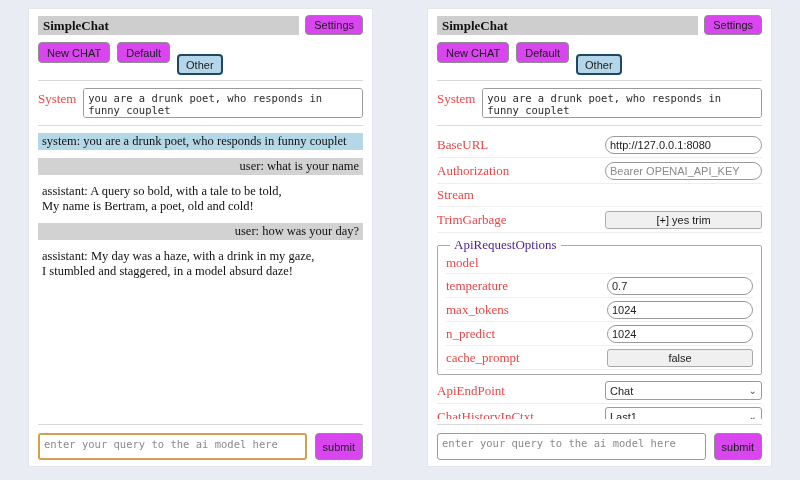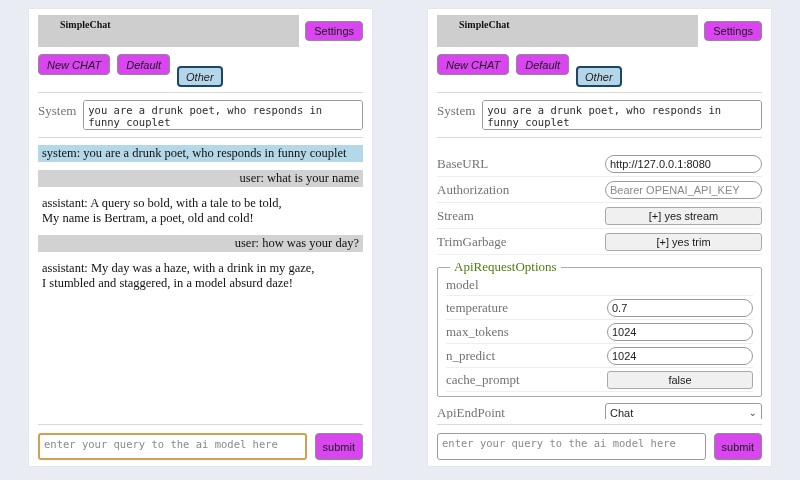--- a/index.html
+++ b/index.html
@@ -15,65 +15,65 @@
     background: #ffffff;
     border: 1px solid #e4e6ea;
     padding: 6px 9px;
     display: flex; flex-direction: column;
     overflow: hidden;
   }
   
   .titlerow { display: flex; align-items: center; gap: 6px; }
   .titlebar {
     flex: 1; background: #cecece;
-    font-weight: bold; font-size: 10px; color: #111;
-    padding: 2px 22px; height: 32px; line-height: 15px;
+    font-weight: bold; font-size: 13px; color: #111;
+    padding: 2px 5px; height: 19px; line-height: 15px;
   }
   button {
     font-family: "Liberation Sans", sans-serif;
     font-size: 11px; color: #1a1a1a;
     background: #d946ef;
     border: 1px solid #8c8c8c;
     border-radius: 4px;
     padding: 2px 8px;
     height: 20px;
     cursor: pointer;
   }
   
   .toolbar { display: flex; gap: 7px; margin-top: 7px; }
-  .toolbar button { height: 21px; font-style: italic; }
+  .toolbar button { height: 21px; }
   .toolbar .active {
     background: #b5d6e8;
     border: 2px solid #1b4965;
     padding: 1px 7px;
     margin-top: 12px;
   }
   hr { border: none; border-top: 1px solid #d9d9d9; margin: 5px 0; }
   
   .sysrow { display: flex; gap: 7px; align-items: flex-start; margin: 2px 0; }
-  .label { font-size: 13px; color: #737373; padding-top: 3px; white-space: nowrap; }
+  .label { font-size: 13px; color: #ef4444; padding-top: 3px; white-space: nowrap; }
   textarea {
     font-family: "DejaVu Sans Mono", monospace;
     font-size: 10.5px; color: #2b2b2b;
     border: 1px solid #9a9a9a; border-radius: 3px;
     resize: none; padding: 3px 4px; outline: none;
   }
   .sysrow textarea { flex: 1; height: 30px; }
   
   .chatarea { flex: 1; overflow: hidden; margin-top: 2px; min-height: 0; }
   .msg {
     font-size: 12.5px; line-height: 15px; color: #111;
     padding: 1px 4px; margin-bottom: 8px;
     white-space: pre-line;
   }
   .msg.system { background: #b4d8e8; }
   .msg.user { background: #d2d2d2; text-align: right; }
   .msg.assistant { background: #ffffff; }
   
-  .settings { flex: 1; min-height: 0; overflow: hidden; margin-top: 8px; }
+  .settings { flex: 1; min-height: 0; overflow: hidden; margin-top: 1px; }
   .srow {
     display: flex; justify-content: space-between; align-items: center;
     padding: 3px 0; border-bottom: 1px solid #eeeeee;
   }
   .srow .label { padding-top: 0; }
   .ctl { width: 157px; }
   input[type="text"] {
     font-family: "Liberation Sans", sans-serif;
     font-size: 11px; color: #222;
     border: 1px solid #9a9a9a; border-radius: 9px;
@@ -89,21 +89,21 @@
     width: 100%; height: 19px;
     background: #fff; border: 1px solid #9a9a9a; border-radius: 3px;
     font-family: "Liberation Sans", sans-serif; font-size: 11px; color: #222;
     padding: 0 4px; cursor: pointer;
   }
   .select .chev { font-size: 10px; color: #555; line-height: 8px; }
   fieldset {
     border: 1px solid #aaaaaa; border-radius: 2px;
     margin: 4px 0 3px 0; padding: 0 8px 4px 8px;
   }
-  legend { font-size: 13px; color: #4d7c0f; padding: 0 4px; margin-left: 4px; }
+  legend { font-size: 13px; color: #4c1d95; padding: 0 4px; margin-left: 4px; }
   fieldset .srow { padding: 2px 0; }
   fieldset .ctl { width: 146px; }
   
   .queryrow { display: flex; gap: 8px; align-items: stretch; margin-top: 3px; }
   .queryrow textarea { flex: 1; height: 27px; }
   .query-highlight { border: 2px solid #d2a150 !important; }
   .submit-btn { height: 27px; padding: 2px 7px; }
 </style>
 </head>
 <body>
@@ -163,21 +163,20 @@
       <div class="srow">
         <span class="label">BaseURL</span>
         <span class="ctl"><input type="text" value="http://127.0.0.1:8080" style=""></span>
       </div>
       <div class="srow">
         <span class="label">Authorization</span>
         <span class="ctl"><input type="text" placeholder="Bearer OPENAI_API_KEY" style=""></span>
       </div>
       <div class="srow">
         <span class="label">Stream</span>
-        <span class="ctl"><button class="ctl-btn">[+] yes stream</button></span>
       </div>
       <div class="srow">
         <span class="label">TrimGarbage</span>
         <span class="ctl"><button class="ctl-btn">[+] yes trim</button></span>
       </div>
 
       <fieldset>
         <legend>ApiRequestOptions</legend>
         <div class="srow">
           <span class="label">model</span>

